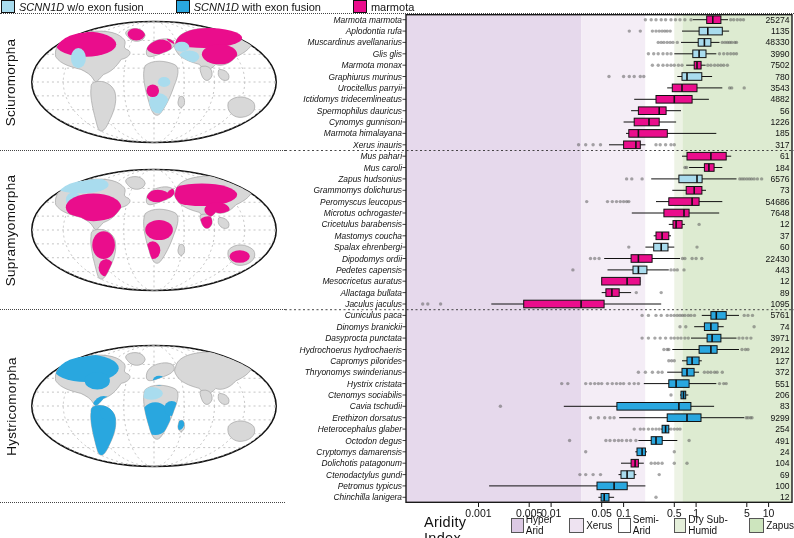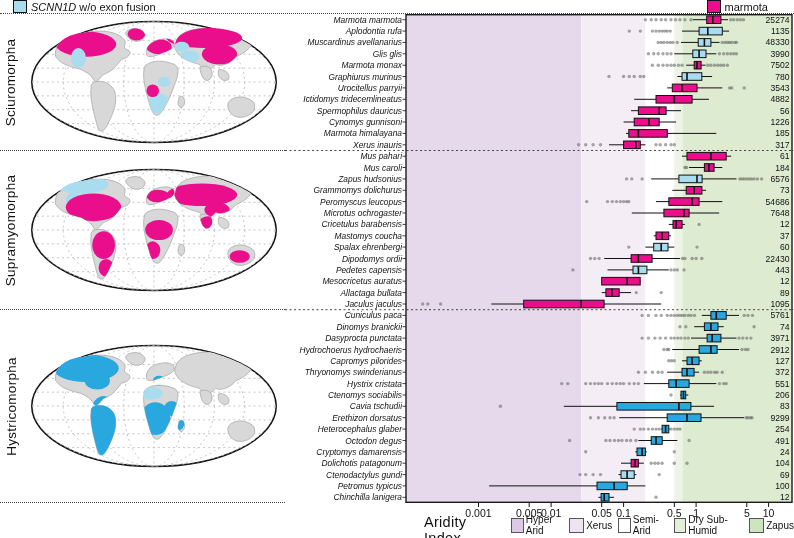--- a/index.html
+++ b/index.html
@@ -1,20 +1,20 @@
 <!DOCTYPE html>
 <html><head>
 <meta charset="utf-8">
 <style>
   html,body{margin:0;padding:0;background:#fff;}
   .fig{position:relative;width:794px;height:538px;background:#fff;
        font-family:"Liberation Sans",sans-serif;color:#111;overflow:hidden;}
   
   .top-legend{height:13px;display:flex;align-items:center;gap:6px;
-              padding-left:13px;border-bottom:1px dotted #444;font-size:11px;justify-content:space-between;}
+              padding-left:1px;border-bottom:1px dotted #444;font-size:11px;}
   .top-legend .item{display:flex;align-items:center;gap:4px;margin-right:26px;}
   .chip{width:12px;height:11px;border:1px solid #111;display:inline-block;}
   .gene{font-style:italic;}
   
   .main{display:flex;height:506px;}
   .left{width:285px;display:flex;flex-direction:column;}
   .map-section{display:flex;align-items:center;border-bottom:1px dotted #444;box-sizing:border-box;}
   .map-section.s0{height:137px;}
   .map-section.s1{height:159px;}
   .map-section.s2{height:193px;border-bottom:1px dotted #444;}
@@ -34,20 +34,24 @@
 </style>
 </head>
 <body>
 
 <div class="fig">
 
   <div class="top-legend">
     <div class="item">
       <span class="chip" style="background: rgb(169, 220, 238);"></span>
       <span><i class="gene">SCNN1D</i><span> w/o exon fusion</span></span>
+    </div>
+    <div class="item">
+      <span class="chip" style="background: rgb(41, 167, 223);"></span>
+      <span><i class="gene">SCNN1D</i><span> with exon fusion</span></span>
     </div>
     <div class="item">
       <span class="chip" style="background: rgb(234, 13, 140);"></span>
       <span><span>marmota</span></span>
     </div>
   </div>
 
   <div class="main">
     <div class="left">
       <div class="map-section s0">

